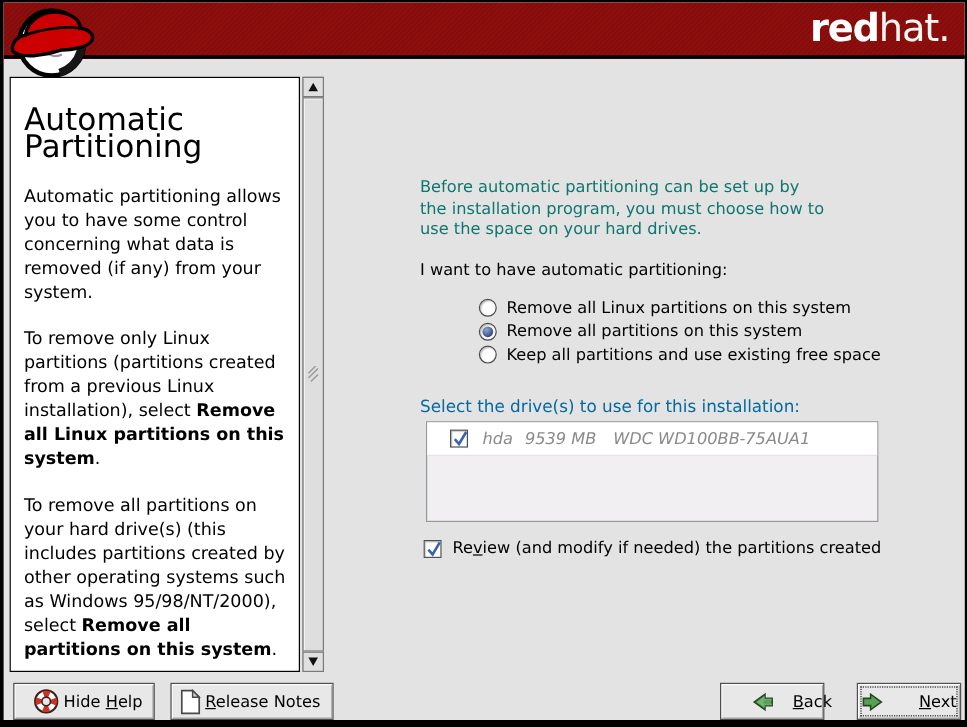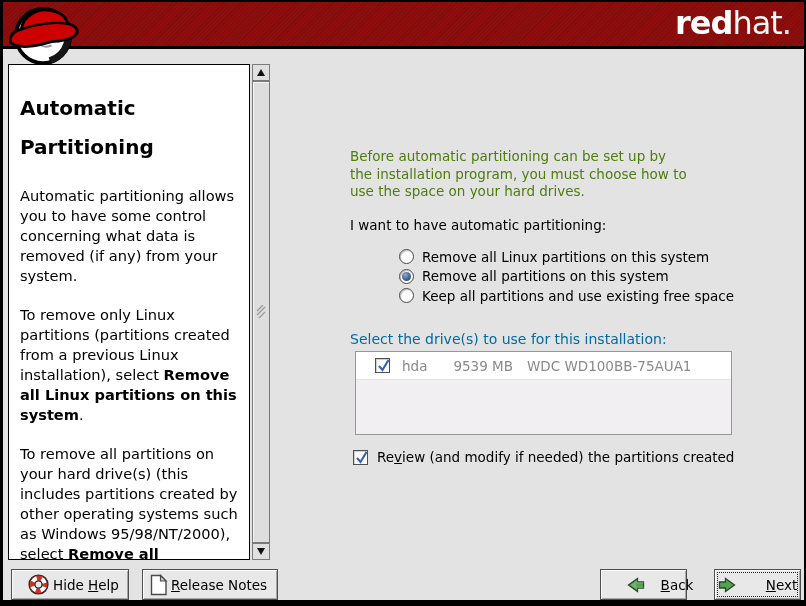--- a/index.html
+++ b/index.html
@@ -13,51 +13,51 @@
   .banner{position:absolute;left:0;top:0;right:0;height:44px;background:#8e0d0d;border-bottom:3px solid #000;}
   .banner::after{content:"";position:absolute;inset:0;
     background:repeating-linear-gradient(135deg,rgba(0,0,0,.10) 0 1px,transparent 1px 3px);}
   .logo{position:absolute;left:3px;top:1px;width:76px;height:64px;z-index:6;}
   .wordmark{position:absolute;right:13px;top:2px;z-index:5;color:#fff;font-size:32px;letter-spacing:-1px;}
   .wordmark .wm-bold{font-weight:bold;}
   .wordmark .wm-light{font-weight:normal;opacity:.96;}
   
   .help-panel{position:absolute;left:5px;top:62px;width:242px;height:496px;background:#fff;
     border:1px solid #000;box-sizing:border-box;padding:10px 11px;overflow:hidden;color:#000;}
-  .help-title{font-size:20px;font-weight:bold;line-height:39px;margin-top:14px;}
+  .help-title{font-size:26px;font-weight:normal;line-height:23px;margin-top:14px;}
   .help-p{font-size:14.6px;line-height:20px;margin-top:19px;}
   .help-p b{font-weight:bold;}
   
   .scrollbar{position:absolute;left:249px;top:62px;width:18px;height:496px;background:#c6c6c6;
     border:1px solid #7a7a7a;box-sizing:border-box;}
   .sb-btn{position:absolute;left:-1px;right:-1px;height:17px;background:#e0e0e0;border:1px solid #7a7a7a;
     display:flex;align-items:center;justify-content:center;box-sizing:border-box;}
   .sb-up{top:-1px;} .sb-down{bottom:-1px;}
   .tri-up{width:0;height:0;border-left:4px solid transparent;border-right:4px solid transparent;border-bottom:7px solid #111;}
   .tri-down{width:0;height:0;border-left:4px solid transparent;border-right:4px solid transparent;border-top:7px solid #111;}
   .sb-thumb{position:absolute;left:-1px;right:-1px;top:16px;bottom:16px;background:#dedede;
     border:1px solid #7a7a7a;box-shadow:inset 1px 1px 0 #f6f6f6;display:flex;align-items:center;justify-content:center;}
   
-  .intro{position:absolute;left:347px;top:146px;width:342px;font-size:13.5px;line-height:17.5px;color:#4d7c0f;}
+  .intro{position:absolute;left:347px;top:146px;width:342px;font-size:13.5px;line-height:17.5px;color:#0f766e;}
   .prompt{position:absolute;left:347px;top:215px;font-size:13.5px;color:#000;}
   .radio-group{position:absolute;left:396px;top:245px;}
   .radio-row{display:flex;align-items:center;height:19.5px;cursor:default;}
   .radio{width:13px;height:13px;border-radius:50%;background:#fdfdfd;border:1px solid #4a4a4a;
     box-shadow:inset 1px 1px 1px rgba(0,0,0,.25);margin-right:8px;position:relative;flex:none;}
   .radio .dot{position:absolute;inset:2px;border-radius:50%;display:none;
     background:radial-gradient(circle at 38% 32%,#8fa6d0,#2c4a80 75%);}
   .radio.on .dot{display:block;}
   .radio-label{font-size:13.5px;color:#000;}
   .drives-label{position:absolute;left:347px;top:329px;font-size:14px;color:#0369a1;}
   .listbox{position:absolute;left:352px;top:349px;width:377px;height:84px;background:#f1eff2;
-    border:1px solid #979797;box-sizing:border-box;}
+    border:1px solid #979797;box-sizing:border-box;font-style:italic;}
   .drive-row{height:27px;background:#fff;display:flex;align-items:center;padding-left:19px;
     font-size:13.5px;color:#8a8a8a;border-bottom:1px solid #e4e2e6;}
   .drive-name{margin-left:12px;}
-  .drive-size{margin-left:26px;}
+  .drive-size{margin-left:10px;}
   .drive-model{margin-left:14px;}
   .checkbox{width:15px;height:15px;background:#fff;border:1px solid #4f4f4f;box-sizing:border-box;
     box-shadow:inset 1px 1px 1px rgba(0,0,0,.2);position:relative;flex:none;}
   .checkbox svg{position:absolute;left:0;top:-2px;display:none;}
   .checkbox.on svg{display:block;}
   .review-row{position:absolute;left:350px;top:447px;display:flex;align-items:center;font-size:13.5px;color:#000;}
   .review-row .checkbox{margin-right:9px;}
   .mn{text-decoration:underline;}
   
   .btn{position:absolute;top:567px;height:31px;background:#e8e8e8;border:1px solid #4f4f4f;

